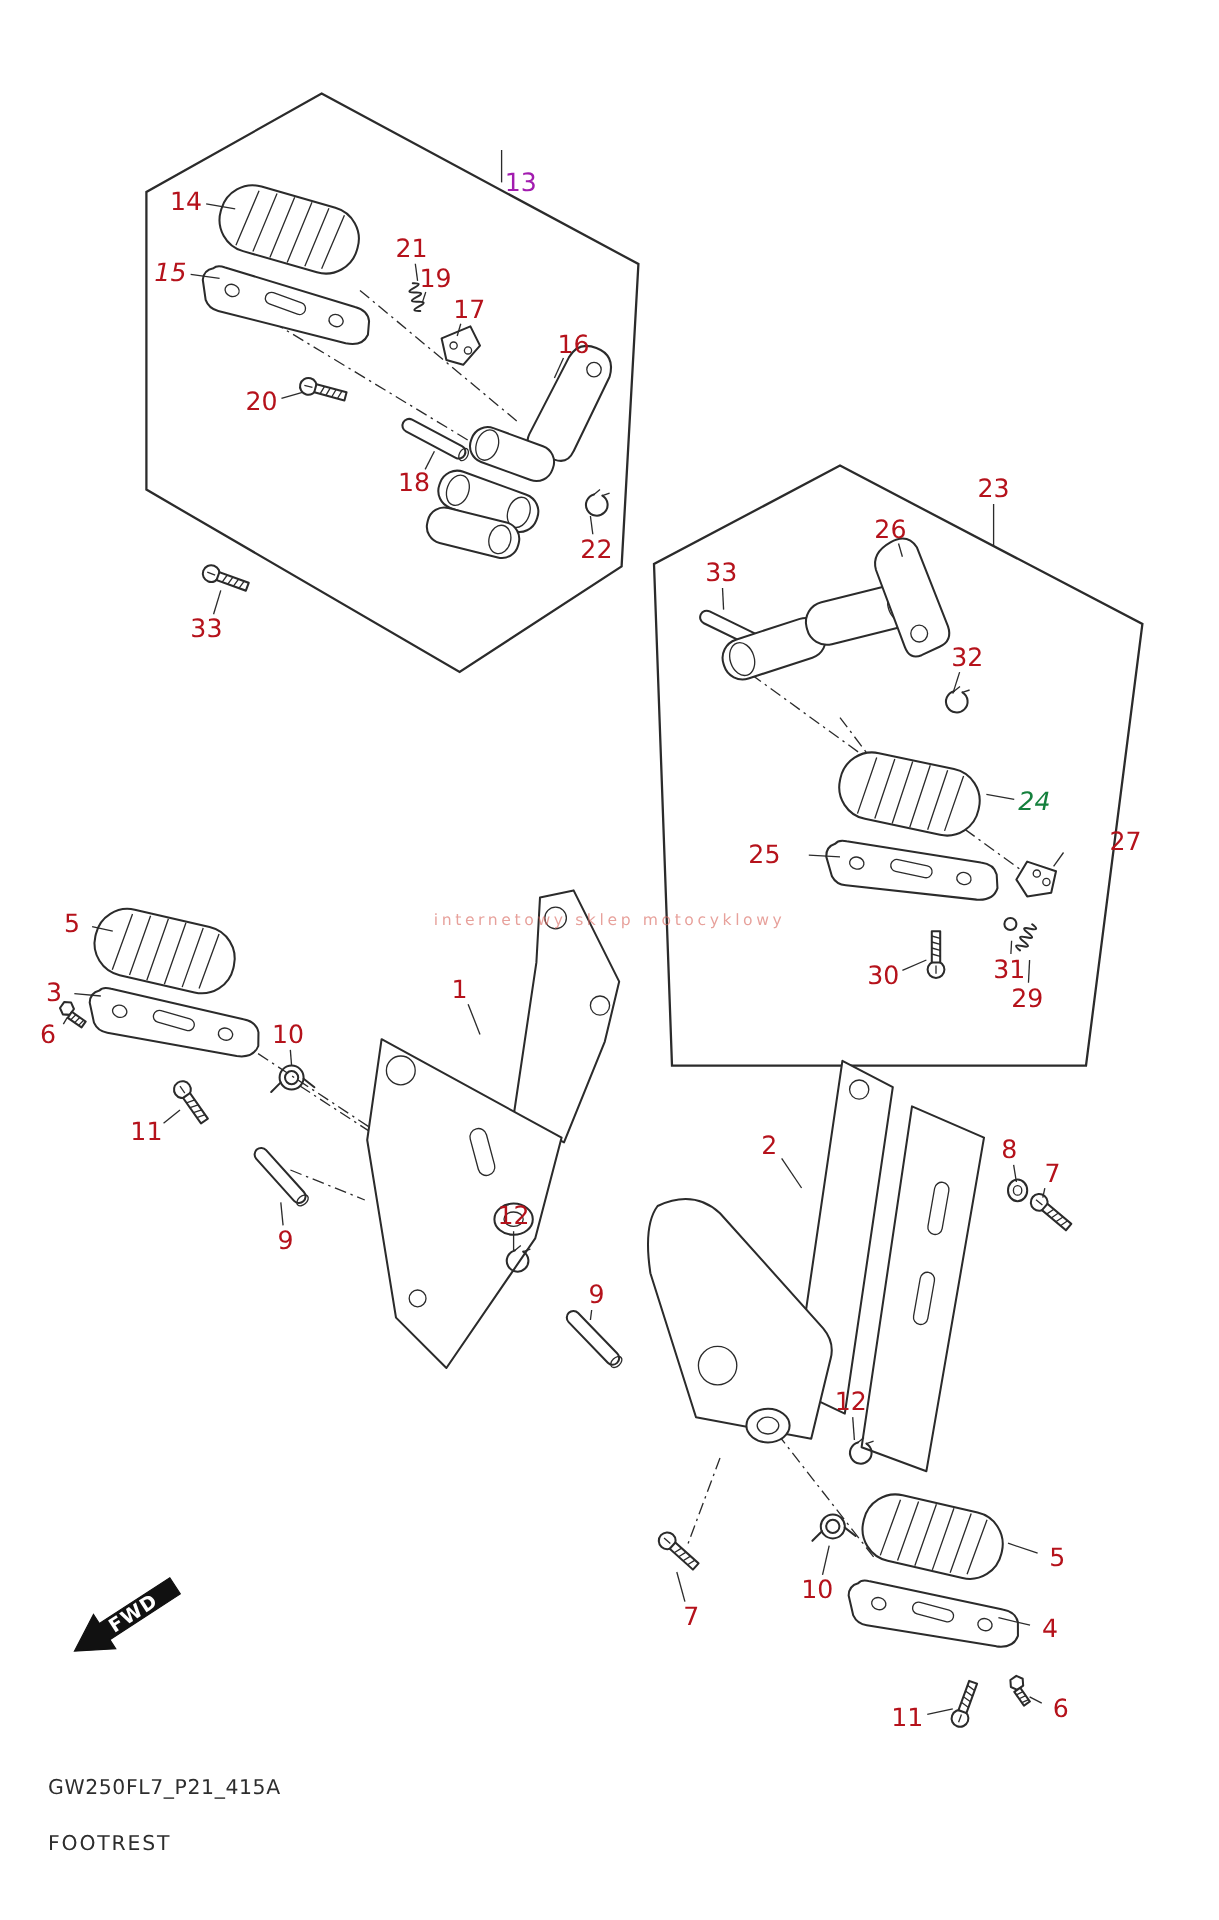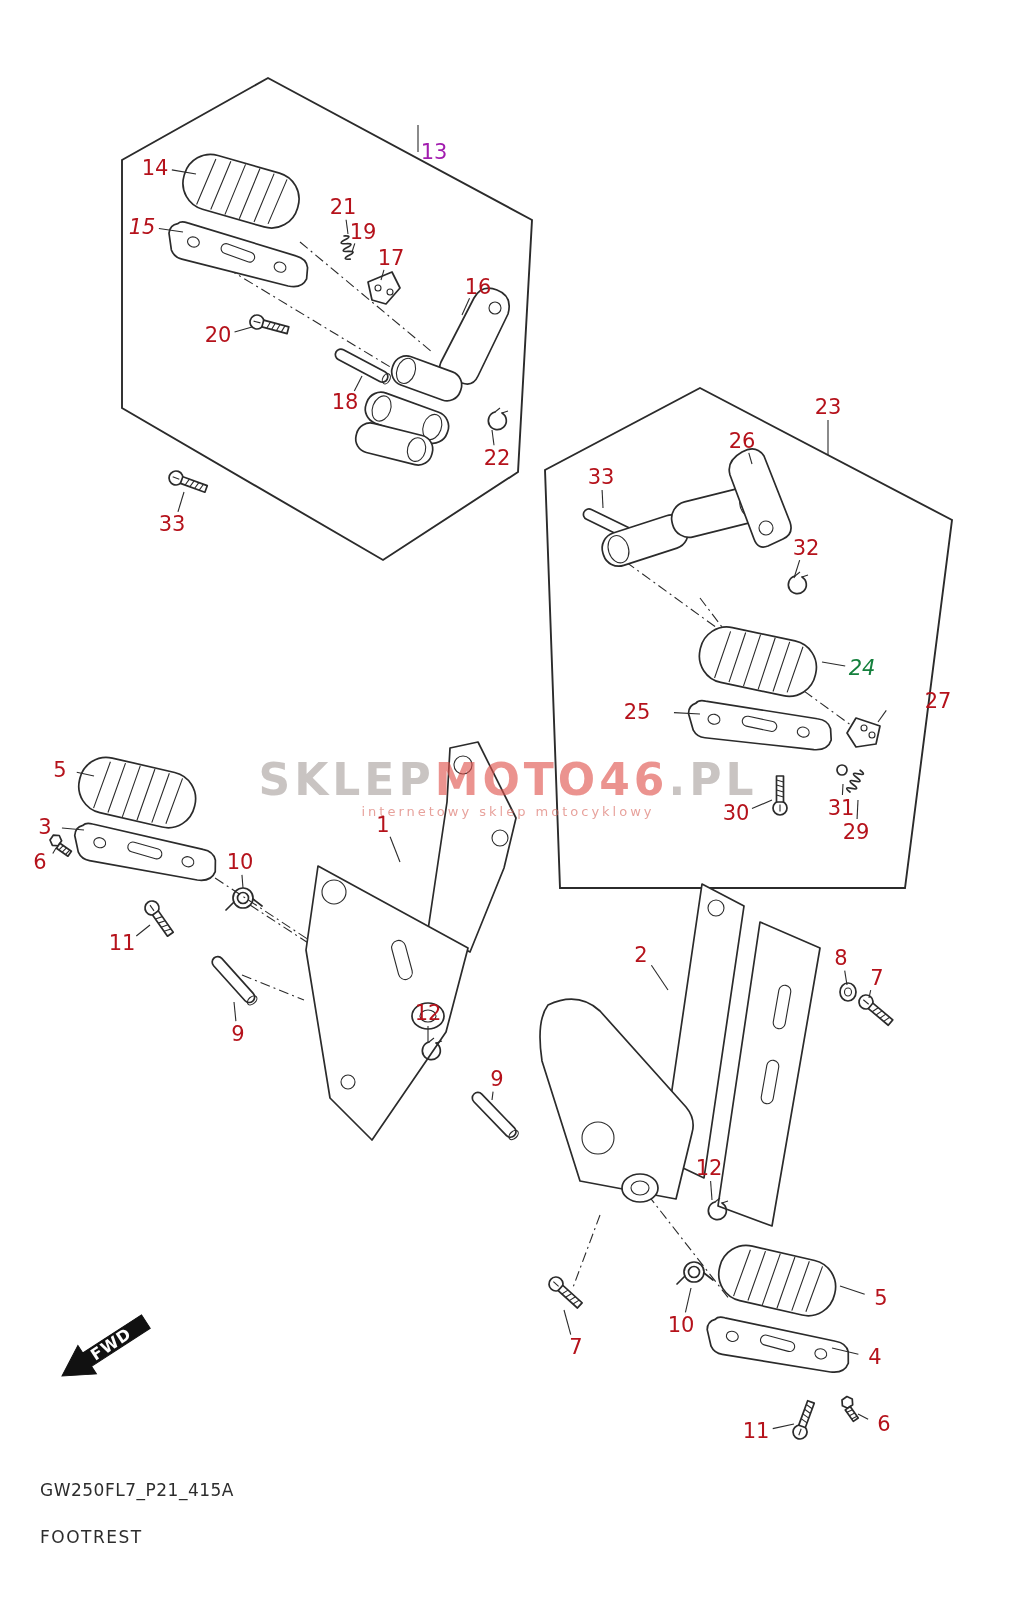--- a/index.html
+++ b/index.html
@@ -220,23 +220,20 @@
       <line x1="710.586792047782" y1="1180.9432449387707" x2="712" y2="1200" stroke="#2b2b2b" stroke-width="1.1"></line>
       <line x1="685.4354534274272" y1="1312.4502758906326" x2="691" y2="1288" stroke="#2b2b2b" stroke-width="1.1"></line>
       <line x1="864.6844640808594" y1="1294.3483162074808" x2="840" y2="1286" stroke="#2b2b2b" stroke-width="1.1"></line>
       <line x1="858.3605593707013" y1="1354.336778996405" x2="832" y2="1348" stroke="#2b2b2b" stroke-width="1.1"></line>
       <line x1="570.7554201333636" y1="1334.634103353666" x2="564" y2="1310" stroke="#2b2b2b" stroke-width="1.1"></line>
       <line x1="772.7187042060142" y1="1428.6448884167999" x2="794" y2="1424" stroke="#2b2b2b" stroke-width="1.1"></line>
       <line x1="868.133124694548" y1="1419.3332719689847" x2="858" y2="1414" stroke="#2b2b2b" stroke-width="1.1"></line>
     </svg>
 
   <div id="watermark">
-    <div class="wm-main">
-      <span class="wm-gray">SKLEP</span><span class="wm-red">MOTO46</span><span class="wm-gray">.PL</span>
-    </div>
     <div class="wm-sub">internetowy sklep motocyklowy</div>
   </div>
 
   <div id="callout-layer">
       <div class="callout" style="left: 434px; top: 112px; color: #a21caf; margin-top: 40px;">13</div>
       <div class="callout" style="left: 155px; top: 168px; color: rgb(181, 18, 27);">14</div>
       <div class="callout" style="left: 142px; top: 227px; color: rgb(181, 18, 27); font-style: italic;">15</div>
       <div class="callout" style="left: 343px; top: 207px; color: rgb(181, 18, 27);">21</div>
       <div class="callout" style="left: 363px; top: 232px; color: rgb(181, 18, 27);">19</div>
       <div class="callout" style="left: 391px; top: 258px; color: rgb(181, 18, 27);">17</div>

